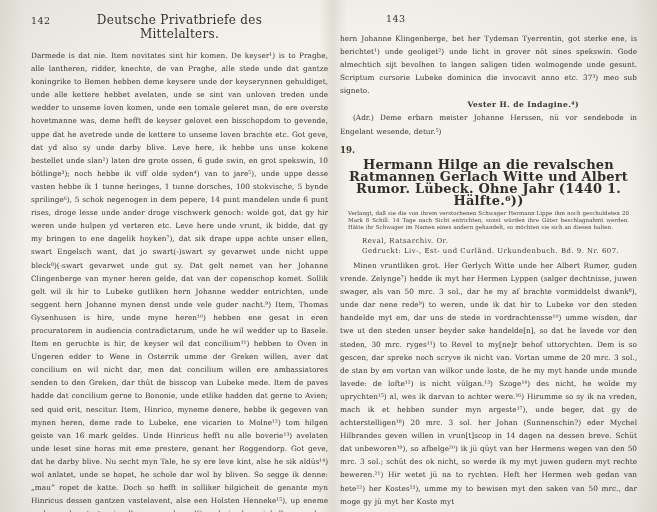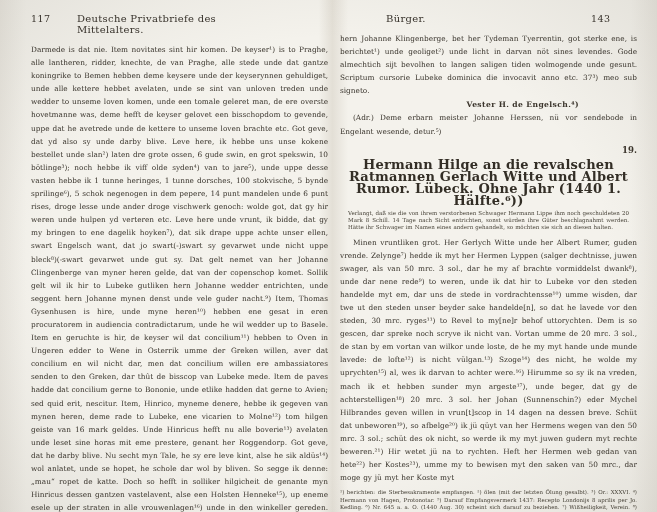--- a/index.html
+++ b/index.html
@@ -14,35 +14,35 @@
     background:
       radial-gradient(ellipse at 50% 50%, rgba(0,0,0,0) 60%, rgba(90,85,70,.10) 100%),
       linear-gradient(90deg,#e9e6df 0%,#f4f2ec 4%,#f4f2ec 48.5%,#e3dfd6 50.6%,#f4f2ec 53%,#f4f2ec 96%,#e9e6df 100%);
   }
   .page{position:absolute;top:13px;width:297px}
   .page-left{left:31px}
   .page-right{left:340px}
 
   .running-head{display:flex;align-items:baseline;font-size:8.5px;margin-bottom:8px;color:#36312a}
   .running-head .pn{width:46px;font-size:9.5px;letter-spacing:.5px}
-  .running-head .rt{flex:1;font-size:10px;letter-spacing:.3px}
+  .running-head .rt{flex:1;text-align:center;font-size:12px;letter-spacing:.3px}
   .page-right .running-head .pn{text-align:left}
 
   .body-text{
     font-size:7.35px;line-height:13.1px;text-align:justify;
     color:#38332b;word-spacing:.4px;
   }
   .indent{text-indent:13px}
 
   .signature{
     font-size:7.6px;font-weight:bold;text-align:right;
     padding-right:58px;margin:3px 0 2px 0;letter-spacing:.4px;
   }
 
-  .letter-number{text-align:right;font-size:8.6px;font-weight:bold;margin:7px 0 4px 0}
+  .letter-number{text-align:left;font-size:8.6px;font-weight:bold;margin:7px 0 4px 0}
   .letter-title{
     text-align:center;font-size:13px;font-weight:bold;line-height:12px;
     margin:0 2px 3px 2px;letter-spacing:.2px;color:#332e26;
   }
   .regest{
     font-size:5.5px;line-height:7.3px;text-align:justify;
     color:#454036;margin:2px 8px 4px 8px;word-spacing:.3px;
   }
   .source-block{font-size:6.9px;line-height:10.2px;margin:2px 0 3px 22px;letter-spacing:.5px}
 
@@ -52,37 +52,40 @@
   }
   .page-right .footnotes{font-size:5.45px;line-height:7.5px;margin-top:5px}
 </style>
 </head>
 <body>
 
 <div class="spread">
 
   <div class="page page-left">
     <div class="running-head">
-      <span class="pn">117</span>
+      <span class="pn">142</span>
       <span class="rt">Deutsche Privatbriefe des Mittelalters.</span>
       <span class="pn"></span>
     </div>
     <div class="body-text">Darmede is dat nie. Item novitates sint hir komen. De keyser¹) is to Praghe, alle lantheren, ridder, knechte, de van Praghe, alle stede unde dat gantze koningrike to Bemen hebben deme keysere unde der keyserynnen gehuldiget, unde alle kettere hebbet avelaten, unde se sint van unloven treden unde wedder to unseme loven komen, unde een tomale geleret man, de ere overste hovetmanne was, deme hefft de keyser gelovet een bisschopdom to gevende, uppe dat he avetrede unde de kettere to unseme loven brachte etc. Got geve, dat yd also sy unde darby blive. Leve here, ik hebbe uns unse kokene bestellet unde slan²) laten dre grote ossen, 6 gude swin, en grot spekswin, 10 bötlinge³); noch hebbe ik viff olde syden⁴) van to jare⁵), unde uppe desse vasten hebbe ik 1 tunne heringes, 1 tunne dorsches, 100 stokvische, 5 bynde sprilinge⁶), 5 schok negenogen in dem pepere, 14 punt mandelen unde 6 punt rises, droge lesse unde ander droge vischwerk genoch: wolde got, dat gy hir weren unde hulpen yd verteren etc. Leve here unde vrunt, ik bidde, dat gy my bringen to ene dagelik hoyken⁷), dat sik drape uppe achte unser ellen, swart Engelsch want, dat jo swart(-)swart sy gevarwet unde nicht uppe bleck⁸)(-swart gevarwet unde gut sy. Dat gelt nemet van her Johanne Clingenberge van myner heren gelde, dat van der copenschop komet. Sollik gelt wil ik hir to Lubeke gutliken hern Johanne wedder entrichten, unde seggent hern Johanne mynen denst unde vele guder nacht.⁹) Item, Thomas Gysenhusen is hire, unde myne heren¹⁰) hebben ene gesat in eren procuratorem in audiencia contradictarum, unde he wil wedder up to Basele. Item en geruchte is hir, de keyser wil dat concilium¹¹) hebben to Oven in Ungeren edder to Wene in Osterrik umme der Greken willen, aver dat concilium en wil nicht dar, men dat concilium willen ere ambassiatores senden to den Greken, dar thût de bisscop van Lubeke mede. Item de paves hadde dat concilium gerne to Bononie, unde etlike hadden dat gerne to Avien; sed quid erit, nescitur. Item, Hinrico, myneme denere, hebbe ik gegeven van mynen heren, deme rade to Lubeke, ene vicarien to Molne¹²) tom hilgen geiste van 16 mark geldes. Unde Hinricus hefft nu alle boverie¹³) avelaten unde leset sine horas mit eme prestere, genant her Roggendorp. Got geve, dat he darby blive. Nu secht myn Tale, he sy ere leve kint, alse he sik aldüs¹⁴) wol anlatet, unde se hopet, he schole dar wol by bliven. So segge ik denne: „mau“ ropet de katte. Doch so hefft in solliker hilgicheit de genante myn Hinricus dessen gantzen vastelavent, alse een Holsten Henneke¹⁵), up eneme esele up der straten in alle vrouwenlagen¹⁶) unde in den winkeller gereden. Dat hefft eme Tale wlaten; doch leset he sine horas noch vortan wol. Got de here bestedige Talen leve kind vortan in eme steden unde guden levende. Amen. Leve here unde vrunt, ik sende ju utscrifte Kalkhorstes breves, hirane verwaret etc. Seggert</div>
 
   </div>
 
   <div class="page page-right">
     <div class="running-head">
       <span class="pn"></span>
-      <span class="rt">Bürger.</span>
       <span class="pn">143</span>
     </div>
-    <div class="body-text">hern Johanne Klingenberge, bet her Tydeman Tyerrentin, got sterke ene, is berichtet¹) unde geoliget²) unde licht in darvan nöt sines levendes. Gode almechtich sijt bevolhen to langen saligen tiden wolmogende unde gesunt. Scriptum cursorie Lubeke dominica die invocavit anno etc. 37³) meo sub signeto.</div>
-    <div class="signature">Vester H. de Engelsch.⁴)</div>
+    <div class="body-text">hern Johanne Klingenberge, bet her Tydeman Tyerrentin, got sterke ene, is berichtet¹) unde geoliget²) unde licht in grover nöt sines spekswin. Gode almechtich sijt bevolhen to langen saligen tiden wolmogende unde gesunt. Scriptum cursorie Lubeke dominica die invocavit anno etc. 37³) meo sub signeto.</div>
+    <div class="signature">Vester H. de Indagine.⁴)</div>
     <div class="body-text indent">(Adr.) Deme erbarn meister Johanne Herssen, nü vor sendebode in Engelant wesende, detur.⁵)</div>
     <div class="letter-number">19.</div>
     <div class="letter-title">Hermann Hilge an die revalschen Ratmannen Gerlach Witte und Albert Rumor. Lübeck. Ohne Jahr (1440 1. Hälfte.⁶))</div>
     <div class="regest">Verlangt, daß sie die von ihrem verstorbenen Schwager Hermann Lippe ihm noch geschuldeten 20 Mark 8 Schill. 14 Tage nach Sicht entrichten, sonst würden ihre Güter beschlagnahmt werden. Hätte ihr Schwager im Namen eines andern gehandelt, so möchten sie sich an diesen halten.</div>
+    <div class="source-block">
+      <div>Reval, Ratsarchiv. Or.</div>
+      <div>Gedruckt: Liv-, Est- und Curländ. Urkundenbuch. Bd. 9. Nr. 607.</div>
+    </div>
     <div class="body-text indent">Minen vruntliken grot. Her Gerlych Witte unde her Albert Rumer, guden vrende. Zelynge⁷) hedde ik myt her Hermen Lyppen (salger dechtnisse, juwen swager, als van 50 mrc. 3 sol., dar he my af brachte vormiddelst dwank⁸), unde dar nene rede⁹) to weren, unde ik dat hir to Lubeke vor den steden handelde myt em, dar uns de stede in vordrachtensse¹⁰) umme wisden, dar twe ut den steden unser beyder sake handelde[n], so dat he lavede vor den steden, 30 mrc. ryges¹¹) to Revel to my[ne]r behof uttorychten. Dem is so gescen, dar spreke noch scryve ik nicht van. Vortan umme de 20 mrc. 3 sol., de stan by em vortan van wilkor unde loste, de he my myt hande unde munde lavede: de lofte¹²) is nicht vülgan.¹³) Szoge¹⁴) des nicht, he wolde my uprychten¹⁵) al, wes ik darvan to achter were.¹⁶) Hirumme so sy ik na vreden, mach ik et hebben sunder myn argeste¹⁷), unde beger, dat gy de achterstelligen¹⁸) 20 mrc. 3 sol. her Johan (Sunnenschin?) eder Mychel Hilbrandes geven willen in vrun[t]scop in 14 dagen na dessen breve. Schüt dat unbeworen¹⁹), so afbelge²⁰) ik jü qüyt van her Hermens wegen van den 50 mrc. 3 sol.; schüt des ok nicht, so werde ik my myt juwen gudern myt rechte beweren.²¹) Hir wetet jü na to rychten. Heft her Hermen web gedan van hete²²) her Kostes²³), umme my to bewisen myt den saken van 50 mrc., dar moge gy jü myt her Koste myt</div>
     <div class="footnotes">¹) berichten: die Sterbesakramente empfangen. ²) ölen (mit der letzten Ölung gesalbt). ³) Or.: XXXVI. ⁴) Hermann von Hagen, Protonotar. ⁵) Darauf Empfangsvermerk 1437: Recepto Londonijs 8 aprilis per Jo. Kedling. ⁶) Nr. 645 a. a. O. (1440 Aug. 30) scheint sich darauf zu beziehen. ⁷) Wißheiligkeit, Verein. ⁸) Zwang. ⁹) Rechtsgründe. ¹⁰) Vergleich. ¹¹) Rigisch. ¹²) das Gelübde, das Versprechen. ¹³) erfüllt, innegehalten. ¹⁴) gefällig. ¹⁵) erzeigen. ¹⁶) zu fordern haben. ¹⁷) Schaden. ¹⁸) rückständig. ¹⁹) unverhaftet, frei von rechtlichem Einspruch. ²⁰) eig. verfolgen. ²¹) gerichtlich auseinandersetzen. ²²) auf Geheiß. ²³) der Bürgermeister Kost Vorstel. (Vgl. in demselben Urk.-Buch Nr. 645: König Christoph von Dänemark verwendet sich beim Revaler Rat für die Forderungen, welche der lübische Bürger Hermann Hilge an den Ritter Nilesson sowie den NN. Kost Vorstel habe. Kopenhagen 1440 Aug. 30. Da die Forderung Hilges an Witte und Rumor wohl unbefriedigt blieb, scheint vom König auf den ursprünglich verpflichteten Kost Vorstel zurückgegriffen zu sein.)</div>
   </div>
 
 </div>
 
 </body></html>

